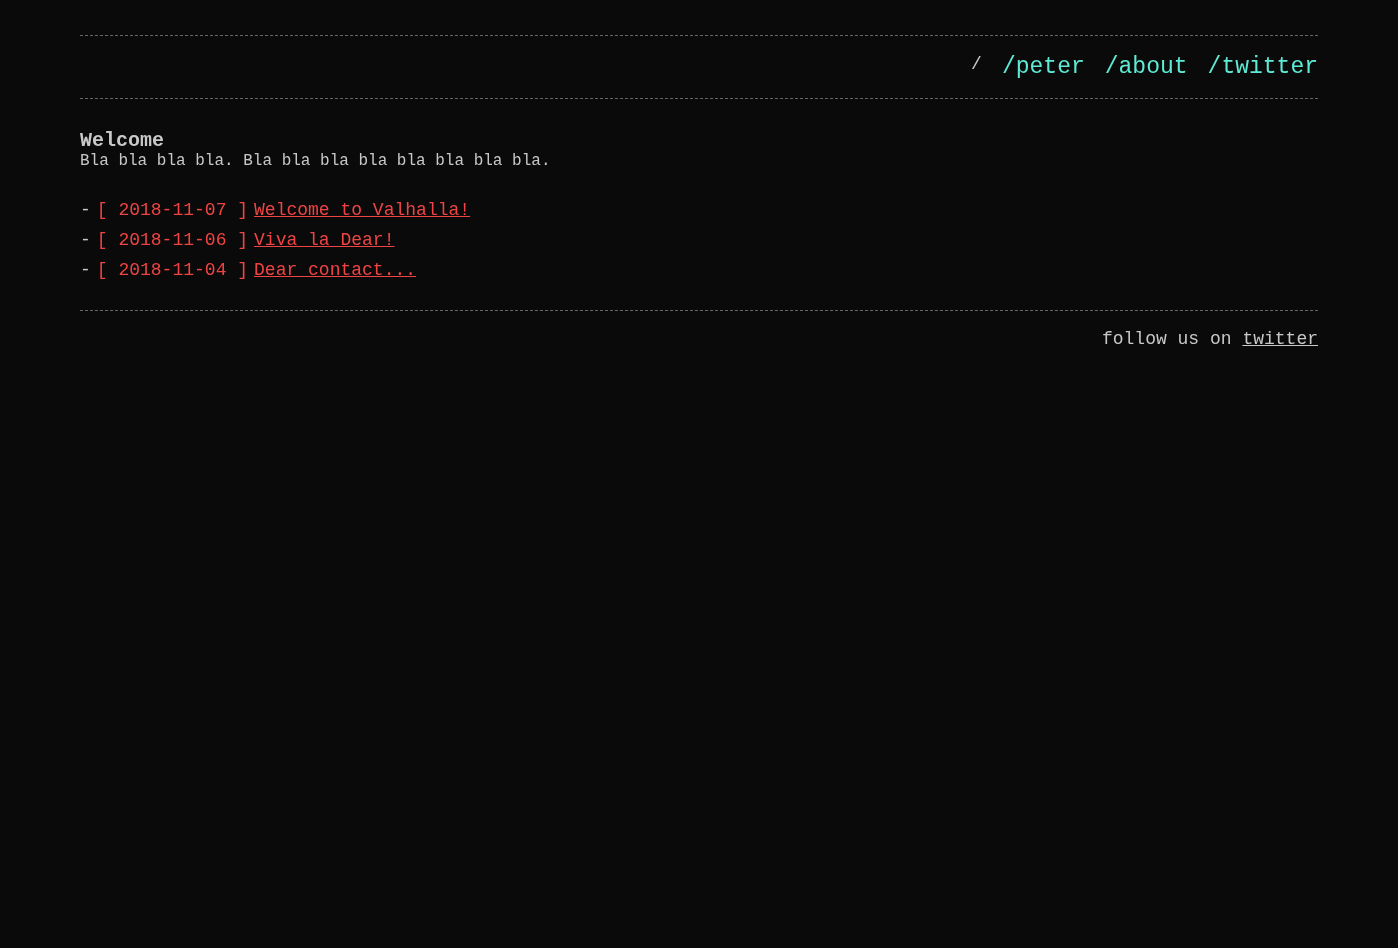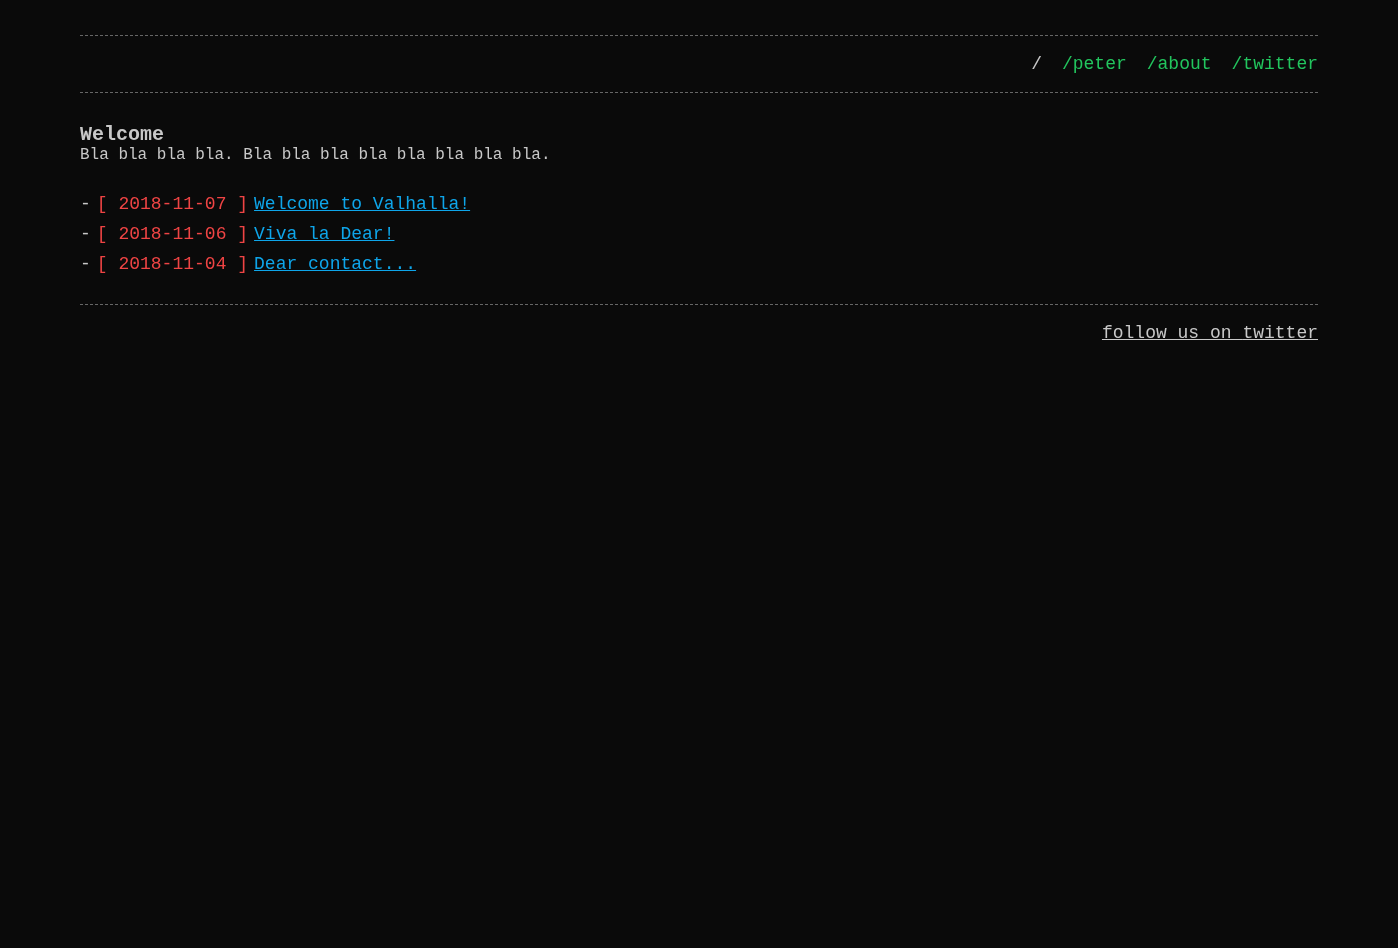--- a/index.html
+++ b/index.html
@@ -37,24 +37,24 @@
       padding: 18px 0;
     }
 
     .nav-links {
       display: flex;
       gap: 20px;
       color: #c8c8c8;
     }
 
     .nav-link {
-      color: #22c55e;
+      color: #5eead4;
       text-decoration: none;
       font-family: 'Courier New', Courier, monospace;
-      font-size: 18px;
+      font-size: 23px;
       text-align: center;
     }
 
     .nav-separator {
       color: #c8c8c8;
     }
 
     .main-content {
       padding: 30px 0;
     }
@@ -88,31 +88,30 @@
 
     .post-bullet {
       color: #c8c8c8;
     }
 
     .post-date {
       color: #ef4444;
     }
 
     .post-link {
-      color: #0ea5e9;
+      color: #ef4444;
       text-decoration: underline;
       font-family: 'Courier New', Courier, monospace;
       font-size: 18px;
     }
 
     .footer {
       display: flex;
       justify-content: flex-end;
       padding: 18px 0;
-      text-decoration: underline;
     }
 
     .footer-text {
       color: #c8c8c8;
       font-size: 18px;
     }
 
     .footer-link {
       color: #c8c8c8;
       text-decoration: underline;

